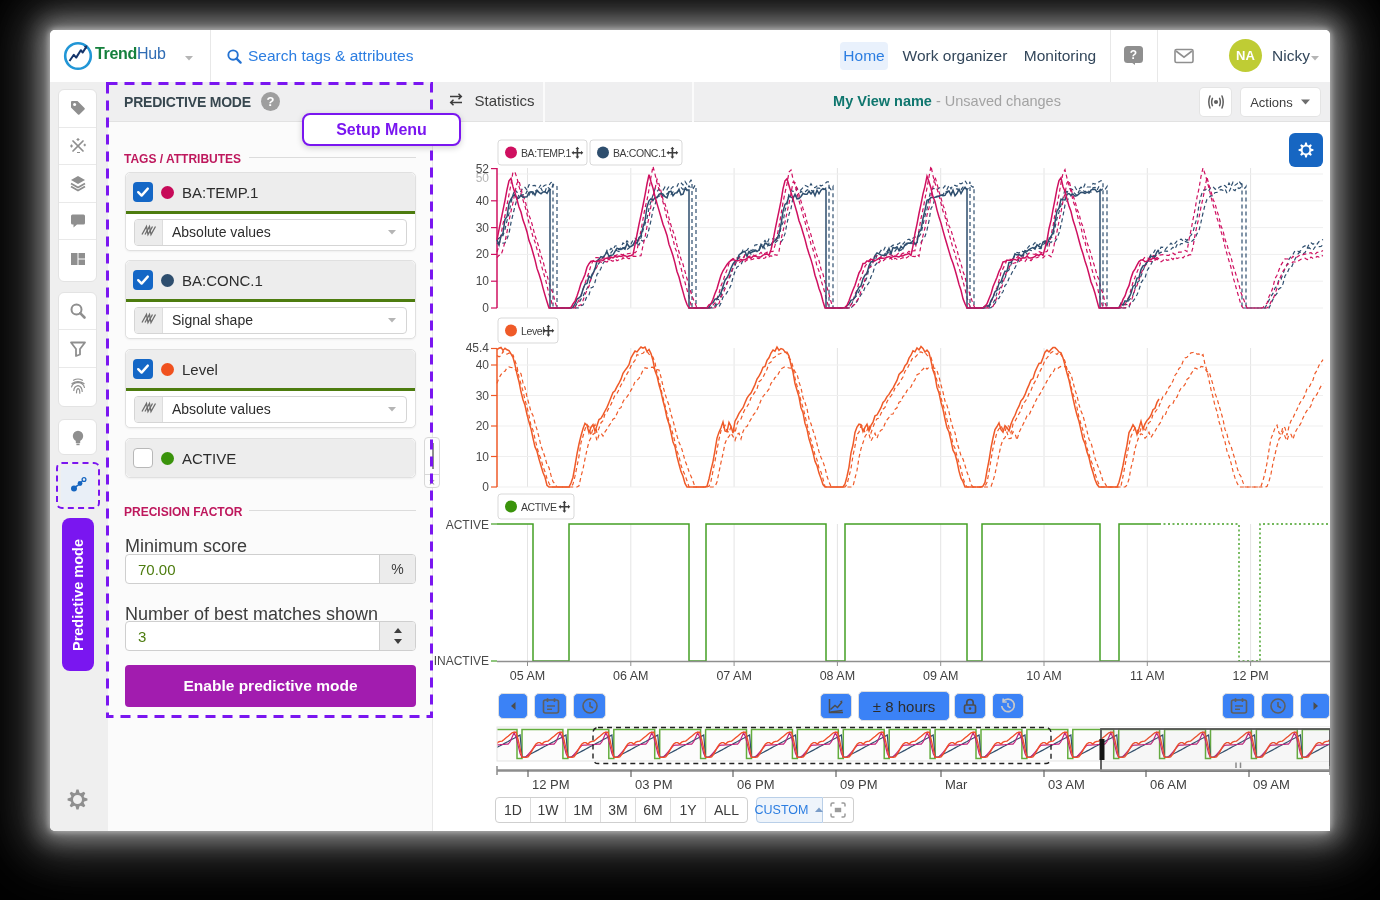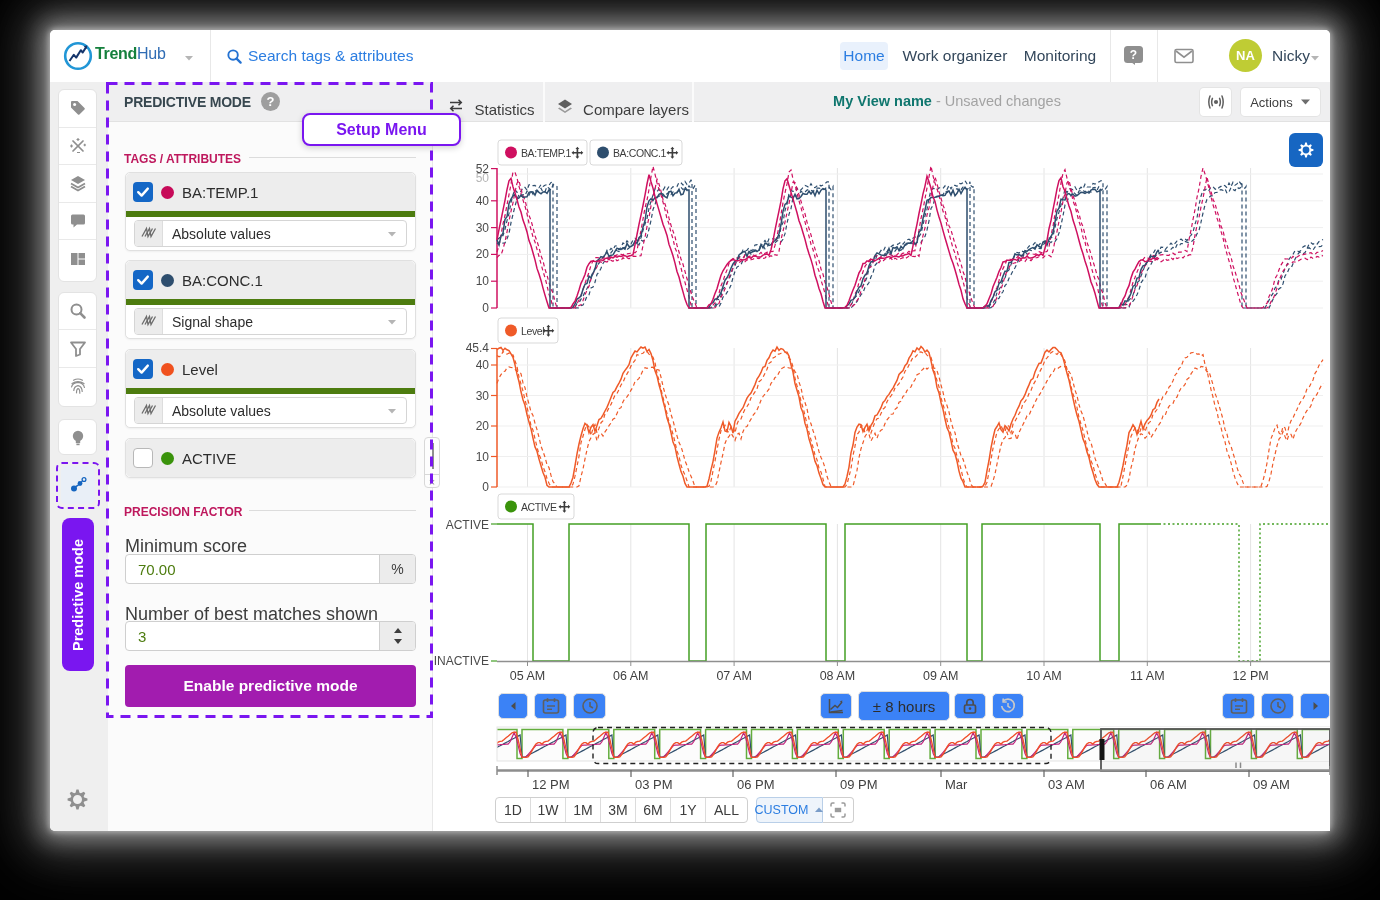--- a/index.html
+++ b/index.html
@@ -9,21 +9,21 @@
 .brand{position:absolute;left:45px;top:15px;font-size:16px;letter-spacing:-.3px}
 .brand b{color:#15803d}.brand span{color:#2f6cb4}
 .navsep{position:absolute;top:0;width:1px;height:52px;background:#e8e8e8}
 .searchtx{position:absolute;left:198px;top:17px;font-size:15.5px;color:#2b7de1}
 .navtab{position:absolute;top:12px;height:28px;line-height:28px;text-align:center;font-size:15.5px;color:#33475b;border-radius:4px}
 .navtab.active{color:#2b7de1;background:#e9f1fc}
 .avatar{position:absolute;left:1179px;top:9px;width:33px;height:33px;border-radius:50%;background:#bfcc34;color:#fff;
  font-size:13px;font-weight:bold;text-align:center;line-height:33px}
 .uname{position:absolute;left:1222px;top:17px;font-size:15.5px;color:#33475b}
 #row2{position:absolute;left:58px;top:52px;width:1222px;height:40px;background:#efeff0;border-bottom:1px solid #e2e2e2}
-.r2item{position:absolute;top:0;height:36px;display:flex;align-items:flex-end;justify-content:center;font-size:15px;color:#3d3d3d}
+.r2item{position:absolute;top:0;height:36px;display:flex;align-items:center;justify-content:center;font-size:15px;color:#3d3d3d}
 .r2sep{position:absolute;top:0;width:2px;height:40px;background:#fbfbfb}
 .r2name{position:absolute;left:634px;top:11px;width:410px;text-align:center;font-size:14.5px;color:#3f3f3f}
 .r2name b{color:#0f766e}
 .r2name .uns{color:#a3a3a3}
 .wbtn{position:absolute;background:#fff;border-radius:4px;display:flex;align-items:center;justify-content:center;box-shadow:0 0 0 1px #e4e4e4}
 #sidebar{position:absolute;left:0;top:52px;width:58px;height:749px;background:#efefef;border-radius:0 0 0 5px}
 .sgroup{position:absolute;left:8px;width:39px;background:#fff;border:1px solid #e3e3e3;border-radius:6px;overflow:hidden}
 .scell{display:flex;align-items:center;justify-content:center}
 .pdash{position:absolute;left:6px;top:380px;width:44px;height:47px;border:2.5px dashed #7a16f0;border-radius:6px}
 .pbtn{position:absolute;left:11px;top:384px;width:34px;height:38px;background:#e9eff7;border-radius:5px;display:flex;align-items:center;justify-content:center}
@@ -41,21 +41,21 @@
 .sect{position:absolute;left:16px;width:293px;height:16px}
 .sect span{font-size:12px;font-weight:bold;color:#be185d;letter-spacing:0px}
 .sect i{position:absolute;left:125px;top:8px;width:167px;height:1px;background:#dcdcdc}
 .tcard{position:absolute;left:17px;width:291px;background:#fff;border:1px solid #e0e0e0;border-radius:5px;box-shadow:0 1px 2px rgba(0,0,0,.05)}
 .tchead{height:38px;background:#ededed;display:flex;align-items:center;padding-left:7px}
 .cb{width:20px;height:20px;border-radius:4px;margin-right:8px;display:flex;align-items:center;justify-content:center}
 .cb.on{background:#1467c6}
 .cb.off{background:#fff;border:1.5px solid #b8b8b8}
 .dot{width:13px;height:13px;border-radius:50%;margin-right:8px}
 .tname{font-size:15px;color:#2d2d2d}
-.tcbody{height:39px;background:#fff;border-top:6px solid #4d7c0f;border-radius:0 0 5px 5px;display:flex;align-items:center;padding:0 8px}
+.tcbody{height:39px;background:#fff;border-top:3px solid #4d7c0f;border-radius:0 0 5px 5px;display:flex;align-items:center;padding:0 8px}
 .dd{flex:1;height:27px;border:1px solid #d5d5d5;border-radius:4px;display:flex;align-items:center;overflow:hidden;background:#fff}
 .ddic{width:28px;height:26px;background:#ececec;border-right:1px solid #ddd;display:flex;align-items:center;justify-content:center}
 .ddtx{font-size:14px;color:#2d2d2d;margin-left:9px;flex:1}
 .ddcar{margin-right:9px}
 .plbl{position:absolute;left:17px;font-size:18px;color:#3d3d3d}
 .pinput{position:absolute;left:17px;width:291px;height:30px;background:#fff;border:1px solid #cfcfcf;border-radius:4px;display:flex;align-items:center}
 .pival{flex:1;font-size:15px;color:#4d7c0f;padding-left:12px}
 .piseg{width:36px;height:28px;background:#ececec;border-left:1px solid #cfcfcf;display:flex;align-items:center;justify-content:center;font-size:14px;color:#3d3d3d;border-radius:0 3px 3px 0}
 .pbtn2{position:absolute;left:17px;top:583px;width:291px;height:42px;background:#a21caf;border-radius:4px;color:#fff;
  font-size:15.5px;font-weight:bold;text-align:center;line-height:42px}
@@ -114,24 +114,20 @@
       </svg>
     </div>
 <div id="row2">
       <div class="r2item" style="left:337px;width:92px"><span style="margin-right:9px;margin-top:3px"><svg width="18" height="18" viewBox="0 0 18 18" style="">
             <g stroke="#3d3d3d" stroke-width="1.5" fill="none">
               <path d="M3 5.5 H14 M11.5 2.8 L14.3 5.5 L11.5 8.2"></path>
               <path d="M15 11.5 H4 M6.5 8.8 L3.7 11.5 L6.5 14.2"></path>
             </g>
           </svg></span>Statistics</div>
       <div class="r2sep" style="left:435px"></div>
-      <div class="r2item" style="left:448px;width:133px"><span style="margin-right:9px;margin-top:3px"><svg width="18" height="18" viewBox="0 0 18 18" style="">
-            <path d="M9 2.5 L16 7 L9 11.5 L2 7 Z" fill="#5f5f5f"></path>
-            <path d="M3.5 10.5 L9 14.2 L14.5 10.5 L16 11.5 L9 16 L2 11.5 Z" fill="#9a9a9a"></path>
-          </svg></span>Compare layers</div>
       <div class="r2sep" style="left:584px"></div>
       <div class="r2name"><b>My View name</b><span class="uns">&nbsp;-&nbsp;Unsaved changes</span></div>
       <div class="wbtn" style="left:1092px;top:6px;width:31px;height:28px">
         <svg width="18" height="18" viewBox="0 0 18 18" style="">
           <circle cx="9" cy="9" r="2.1" fill="#5f5f5f"></circle>
           <path d="M5.4 5.4 Q3.9 9 5.4 12.6 M3 3 Q0.6 9 3 15 M12.6 5.4 Q14.1 9 12.6 12.6 M15 3 Q17.4 9 15 15" stroke="#5f5f5f" stroke-width="1.5" fill="none" stroke-linecap="round"></path>
         </svg>
       </div>
       <div class="wbtn" style="left:1133px;top:6px;width:79px;height:28px">
         <span style="font-size:13px;color:#3d3d3d">Actions</span>

